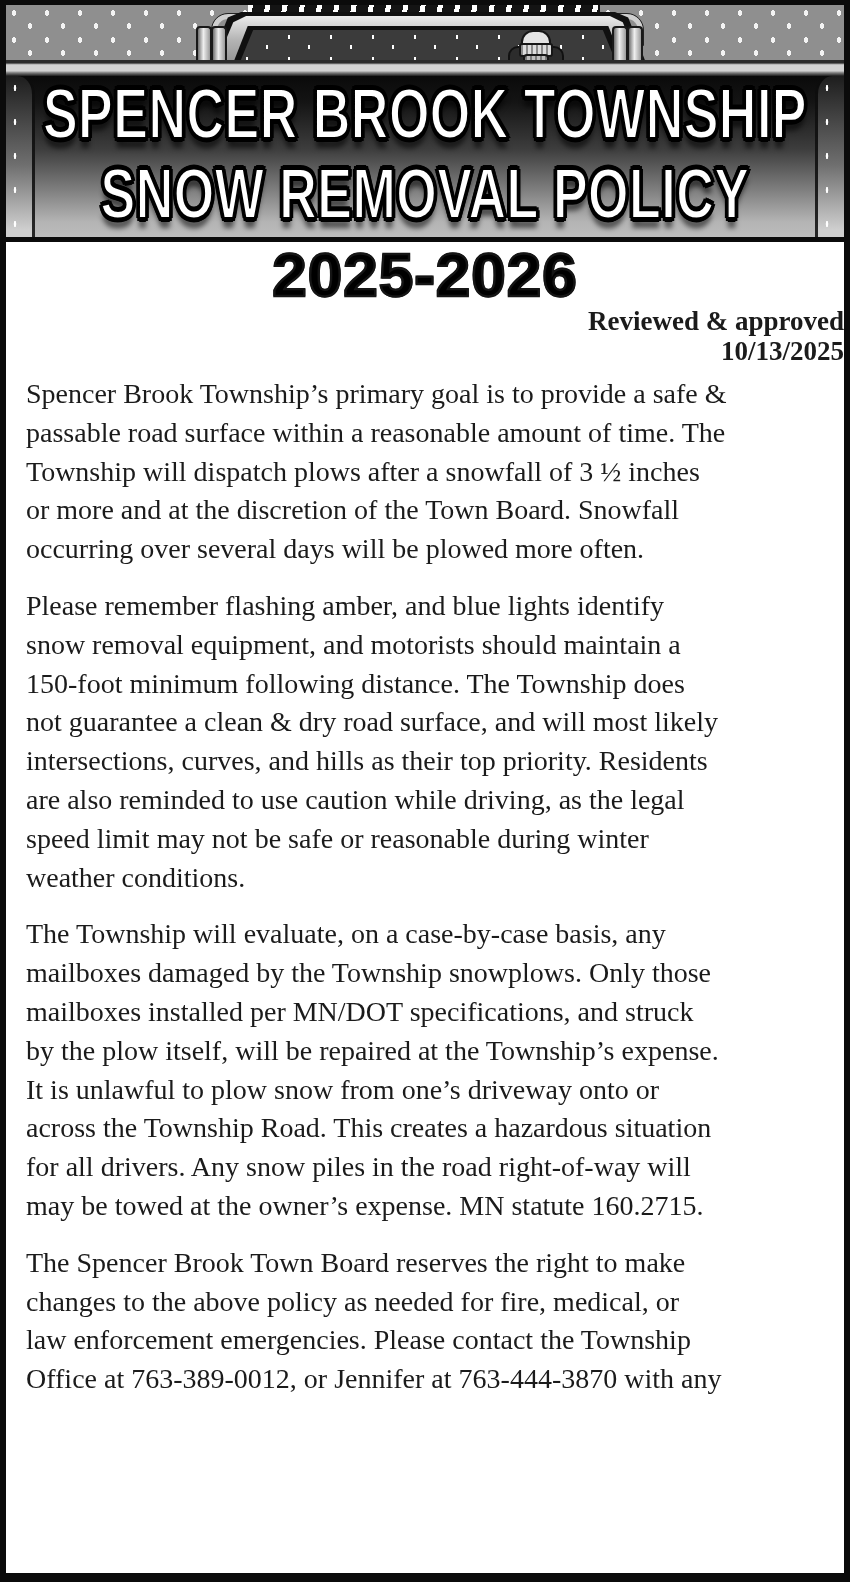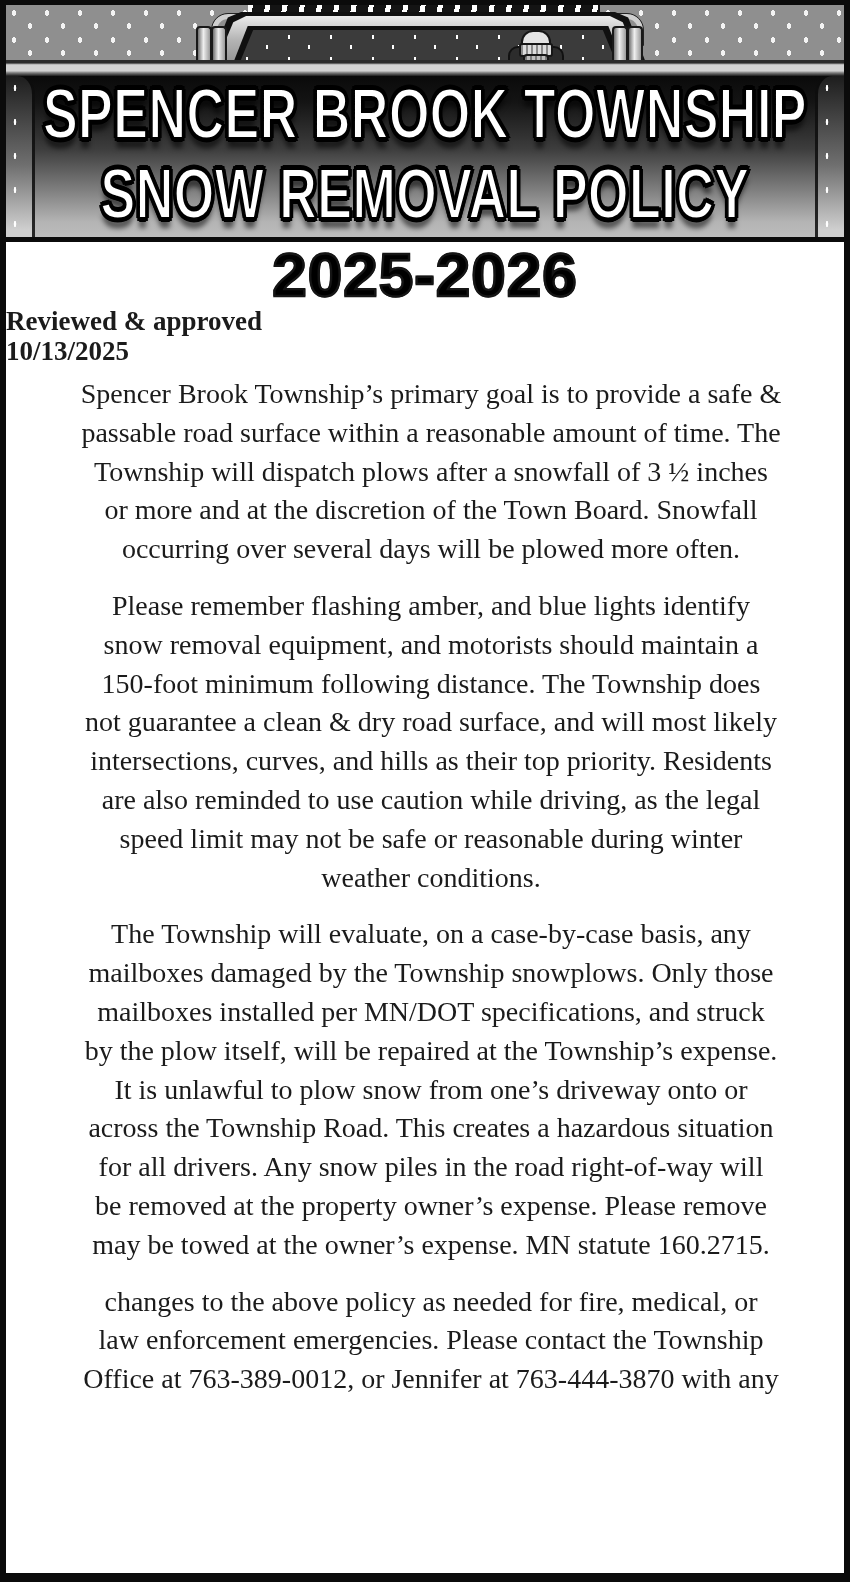--- a/index.html
+++ b/index.html
@@ -73,24 +73,24 @@
   .plow-title.line1{top:84px;}
   .plow-title.line2{top:164px;}
 
   
   .content{position:absolute;top:242px;left:6px;right:6px;bottom:9px;background:#fff;
       overflow:hidden;color:#1b1b1b;}
   .season{margin:2px 0 0;text-align:center;font-family:"Liberation Sans", sans-serif;
       font-weight:bold;font-size:62px;line-height:62px;letter-spacing:1px;color:#000000;
       -webkit-text-stroke:2.4px #151515;
       text-shadow:1px 0 #151515,-1px 0 #151515,0 1px #151515,0 -1px #151515;}
-  .reviewed,.approved-date{text-align:left;font-weight:bold;font-size:27px;line-height:30px;}
+  .reviewed,.approved-date{text-align:right;font-weight:bold;font-size:27px;line-height:30px;}
   .body-text{margin-top:9px;padding-left:20px;padding-right:8px;font-size:28px;}
   .para{margin:0 0 18px 0;}
-  .line{white-space:nowrap;line-height:38.8px;text-align:center;}
+  .line{white-space:nowrap;line-height:38.8px;}
 </style>
 </head>
 <body>
 
 <div class="ad">
 
   <div class="header">
     <div class="snow-bg"></div>
     <div class="roof-snow"></div>
     <div class="mirror-arm left"></div>
@@ -142,24 +142,24 @@
           <div class="line">weather conditions.</div>
         </div>
         <div class="para">
           <div class="line">The Township will evaluate, on a case-by-case basis, any</div>
           <div class="line">mailboxes damaged by the Township snowplows. Only those</div>
           <div class="line">mailboxes installed per MN/DOT specifications, and struck</div>
           <div class="line">by the plow itself, will be repaired at the Township’s expense.</div>
           <div class="line">It is unlawful to plow snow from one’s driveway onto or</div>
           <div class="line">across the Township Road. This creates a hazardous situation</div>
           <div class="line">for all drivers. Any snow piles in the road right-of-way will</div>
-          <div class="line">be removed at the property owner’s expense. Please remove</div>
           <div class="line">may be towed at the owner’s expense. MN statute 160.2715.</div>
         </div>
         <div class="para">
+          <div class="line">The Spencer Brook Town Board reserves the right to make</div>
           <div class="line">changes to the above policy as needed for fire, medical, or</div>
           <div class="line">law enforcement emergencies. Please contact the Township</div>
           <div class="line">Office at 763-389-0012, or Jennifer at 763-444-3870 with any</div>
         </div>
       </div>
   </div>
 
   <div class="ad-frame"></div>
 </div>
 

